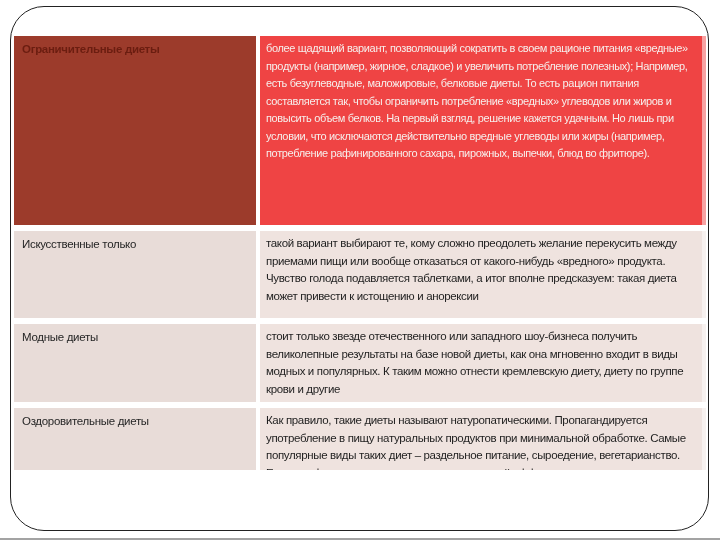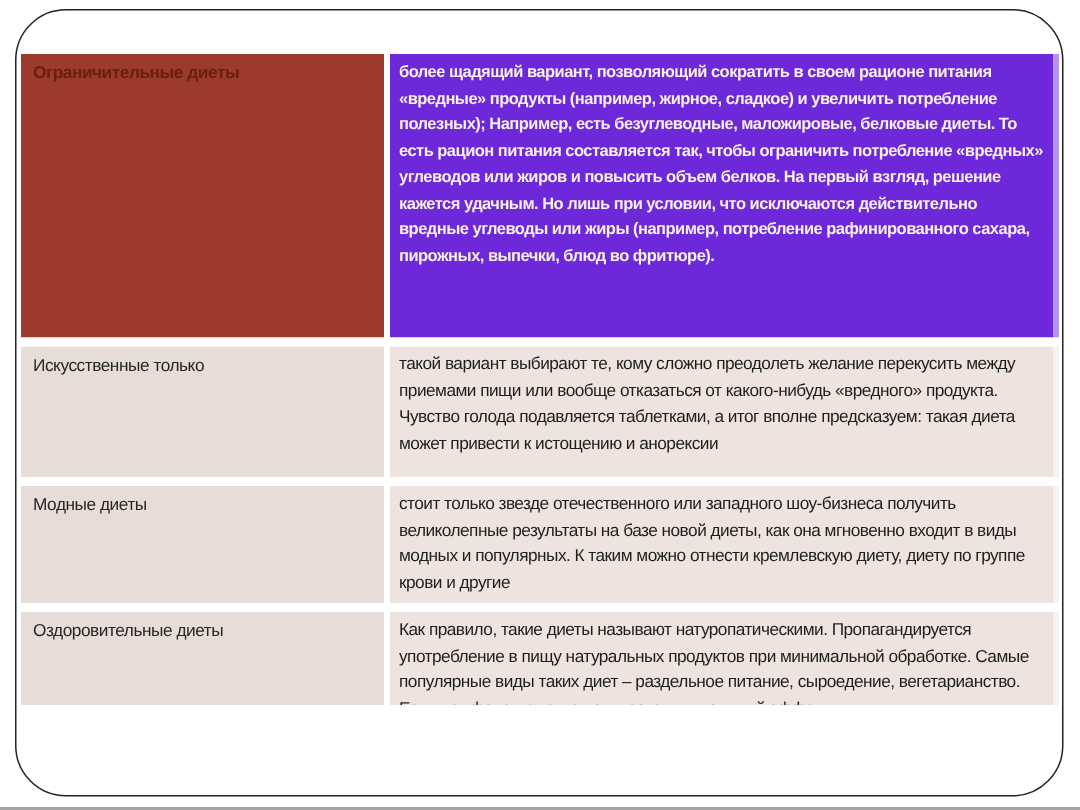--- a/index.html
+++ b/index.html
@@ -73,23 +73,23 @@
     background: rgba(255,255,255,0.58);
   }
   
   .row-accent { height: 189px; }
   .row-accent .name-cell {
     background: #9c3b2b;
     color: #6b1d10;
     font-weight: bold;
   }
   .row-accent .desc-cell {
-    background: #6d28d9;
+    background: #ef4444;
     color: #f6efec;
-    font-weight: bold;
+    font-weight: normal;
     font-size: 11px;
     line-height: 17.5px;
   }
   
   .row-light .name-cell  { background: #e8dcd8; }
   .row-light .desc-cell  { background: #efe3df; }
   .row-2 { height: 87px; }
   .row-3 { height: 78px; }
   .row-4 { height: 62px; margin-bottom: 0; }
   

